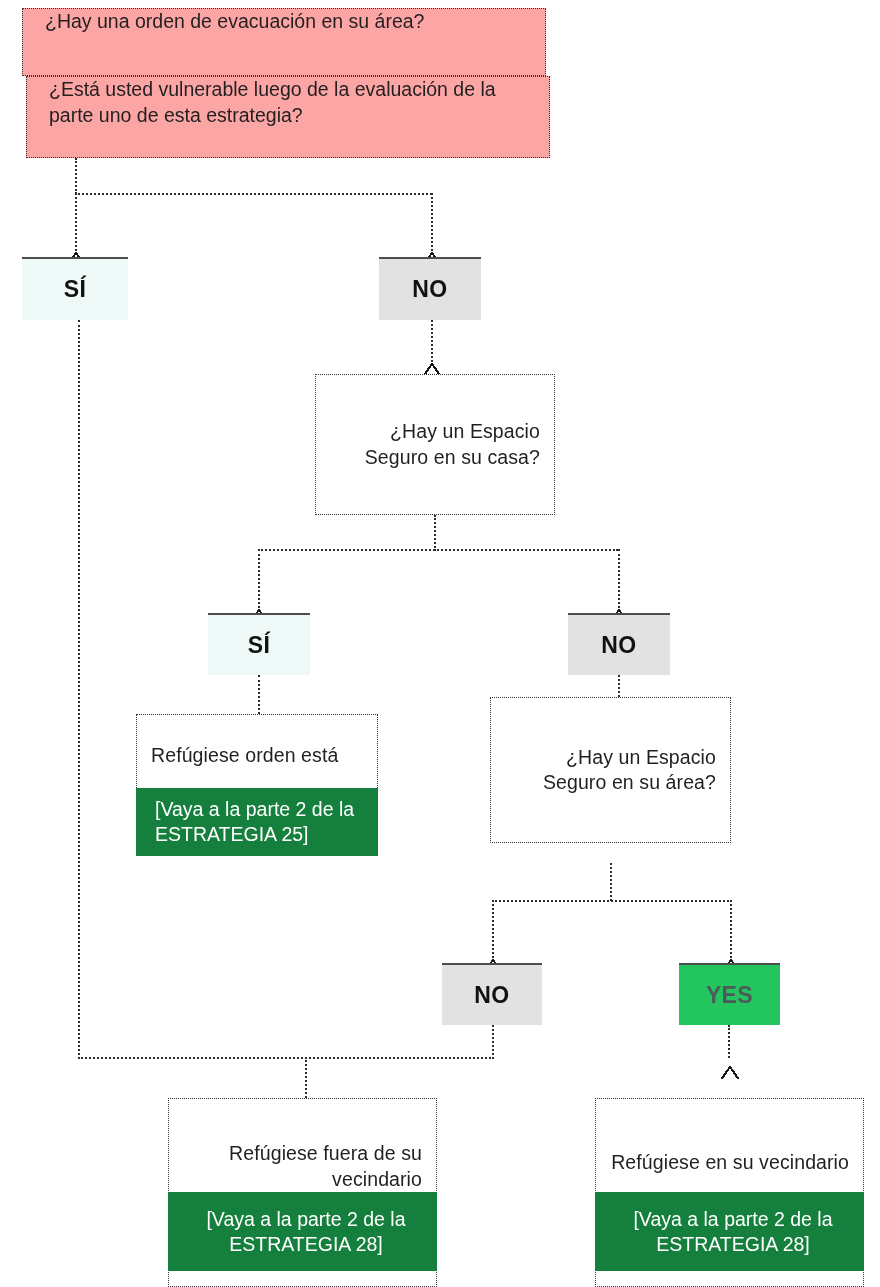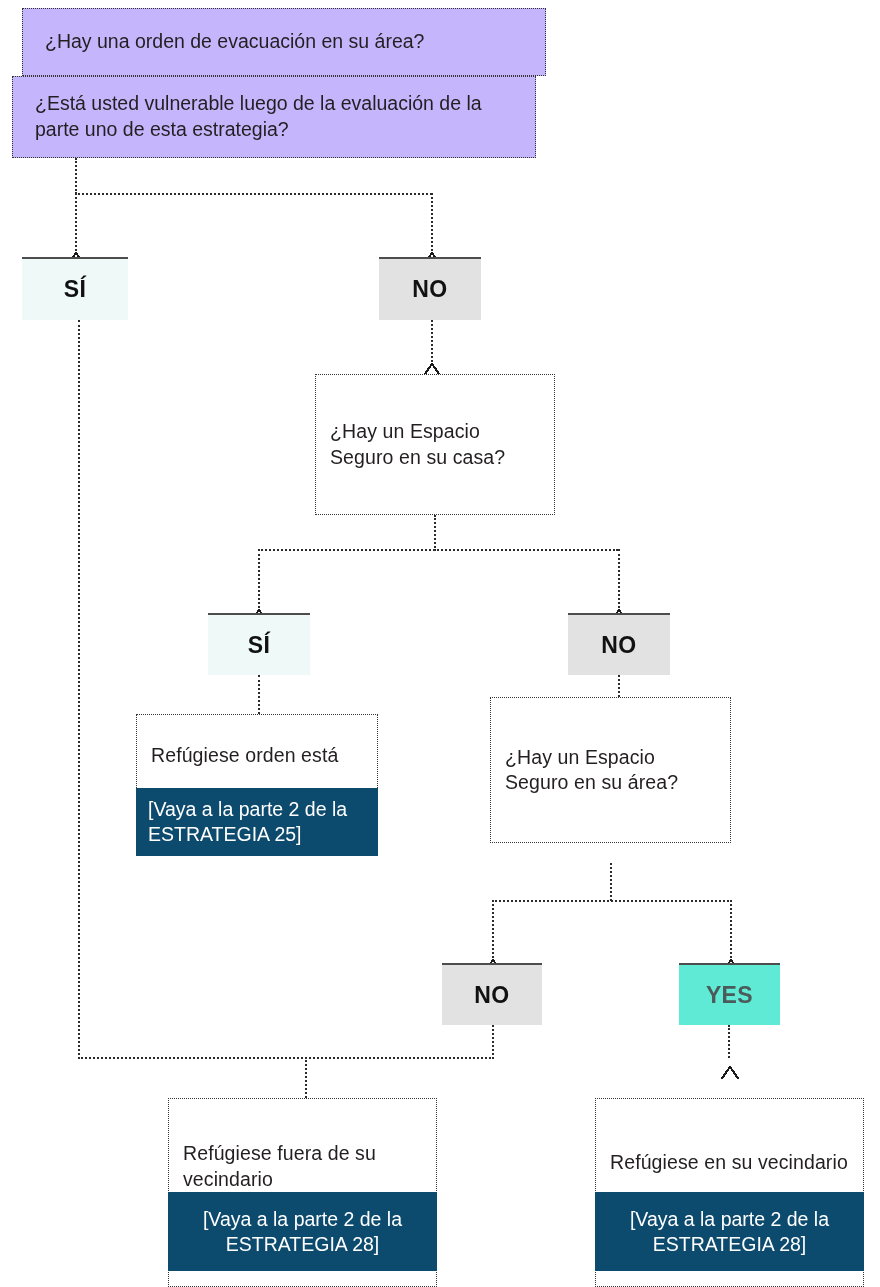--- a/index.html
+++ b/index.html
@@ -30,31 +30,30 @@
     flex-direction: column;
     justify-content: center;
   }
   .qbox .qtext {
     font-size: 19.5px;
     line-height: 1.30;
     color: #231f20;
     padding: 0 14px;
     letter-spacing: 0.1px;
   }
-  .center .qtext { text-align: left; }
+  .center .qtext { text-align: right; }
   .left .qtext { text-align: left; }
 
   
   .cellbox {
     position: absolute;
     box-sizing: border-box;
     border: 1px dotted #333333;
-    background: #c4b5fd;
-    display: flex;
-    align-items: center;
+    background: #fca5a5;
+    display: flex;
   }
   .cellbox .qtext {
     font-size: 19.5px;
     line-height: 1.32;
     padding: 0 22px;
     text-align: left;
   }
 
   
   .chip {
@@ -63,33 +62,34 @@
     border-top: 2.2px solid #4d4d4d;
     display: flex;
     align-items: center;
     justify-content: center;
     font-weight: bold;
     font-size: 23px;
     letter-spacing: 0.4px;
   }
   .chip-yes-es { background: #eff9f7; color: #111111; }
   .chip-no     { background: #e2e2e2; color: #111111; }
-  .chip-yes-en { background: #5eead4; color: #4c5a5a; align-items: center; }
+  .chip-yes-en { background: #22c55e; color: #4c5a5a; align-items: center; }
 
   
   .banner {
     position: absolute;
     box-sizing: border-box;
-    background: #0c4a6e;
+    background: #15803d;
     color: #ffffff;
     font-size: 19.5px;
     line-height: 1.28;
     display: flex;
     align-items: center;
     overflow: hidden;
+    padding-left: 7px;
   }
   .banner .btext { padding: 0 12px; }
   .banner.center-b .btext { text-align: center; width: 100%; }
   .banner.left-b .btext { text-align: left; }
 
   
   .vline {
     position: absolute;
     width: 0;
     border-left: 2.2px dotted #2b2b2b;
@@ -130,21 +130,21 @@
 </style>
 </head>
 <body>
 
 <div id="canvas">
 
   <div class="cellbox" style="left:22px; top:8px; width:524px; height:68px;">
     <div class="qtext">¿Hay una orden de evacuación en su área?</div>
   </div>
 
-  <div class="cellbox" style="left:12px; top:76px; width:524px; height:82px;">
+  <div class="cellbox" style="left:26px; top:76px; width:524px; height:82px;">
     <div class="qtext">¿Está usted vulnerable luego de la evaluación de la parte uno de esta estrategia?</div>
   </div>
 
   <div class="vline" style="left:75px; top:158px; height:36px;"></div>
   <div class="hline" style="left:75px; top:193px; width:357px;"></div>
 
   <div class="vline" style="left:75px; top:193px; height:58px;"></div>
   <div class="arrow chev" style="left:76px; top:264px;"></div>
 
   <div class="vline" style="left:431px; top:193px; height:58px;"></div>

